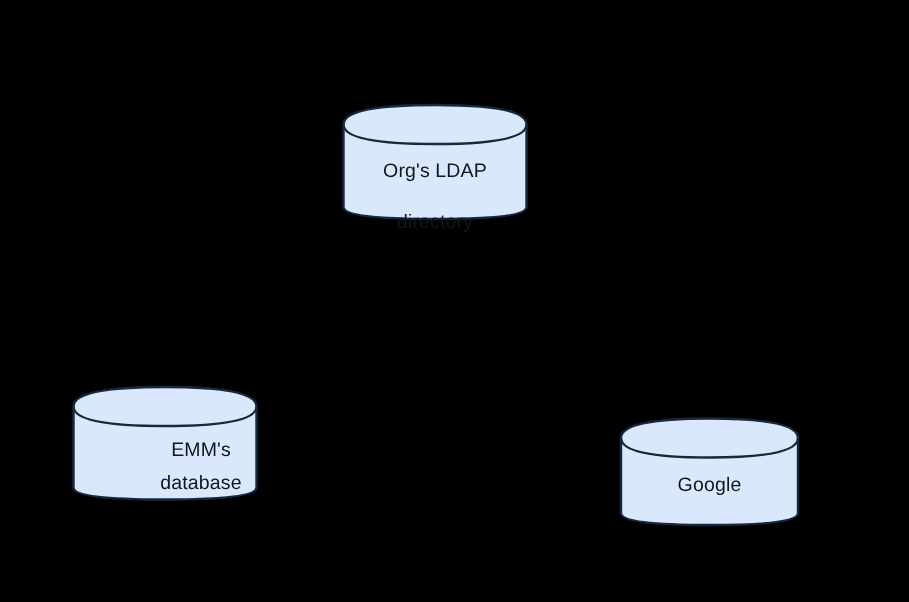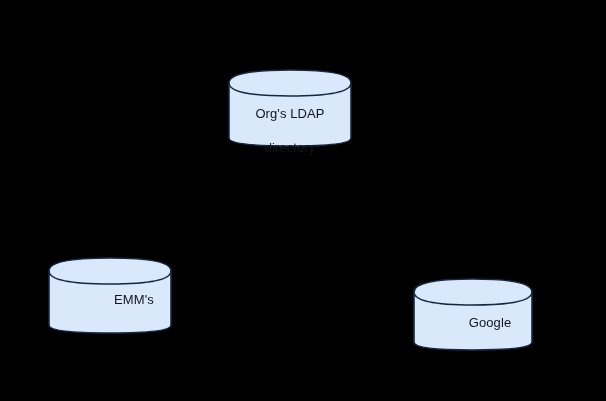--- a/index.html
+++ b/index.html
@@ -51,23 +51,24 @@
     <div class="cyl-label" style="top:36px;">Org's LDAP</div>
     <div class="cyl-label" style="top:70px;">directory</div>
   </div>
 
   <div class="cylinder" style="left:48px; top:256px; width:124px; height:84px;padding-left:48px;">
     <svg width="124" height="84" viewBox="0 0 124 84">
       <path d="M 1 15 L 1 69 Q 1 77 62 77 Q 123 77 123 69 L 123 15 Q 123 2 62 2 Q 1 2 1 15 Z" fill="#dae8fc" stroke="#16283f" stroke-width="1.6" stroke-linejoin="round"></path>
       <path d="M 1 15 Q 1 28 62 28 Q 123 28 123 15" fill="none" stroke="#16283f" stroke-width="1.6"></path>
     </svg>
     <div class="cyl-label" style="top:34px;">EMM's</div>
+    <div class="cyl-label" style="top:56px;">database</div>
   </div>
 
   <div class="cylinder" style="left:413px; top:277px; width:120px; height:80px;">
     <svg width="120" height="80" viewBox="0 0 120 80">
       <path d="M 1 15 L 1 65 Q 1 73 60 73 Q 119 73 119 65 L 119 15 Q 119 2 60 2 Q 1 2 1 15 Z" fill="#dae8fc" stroke="#16283f" stroke-width="1.6" stroke-linejoin="round"></path>
       <path d="M 1 15 Q 1 28 60 28 Q 119 28 119 15" fill="none" stroke="#16283f" stroke-width="1.6"></path>
     </svg>
-    <div class="cyl-label" style="top:36px;padding-left:17px;">Google</div>
+    <div class="cyl-label" style="top:36px;">Google</div>
   </div>
 
 </div>
 
 </body></html>

